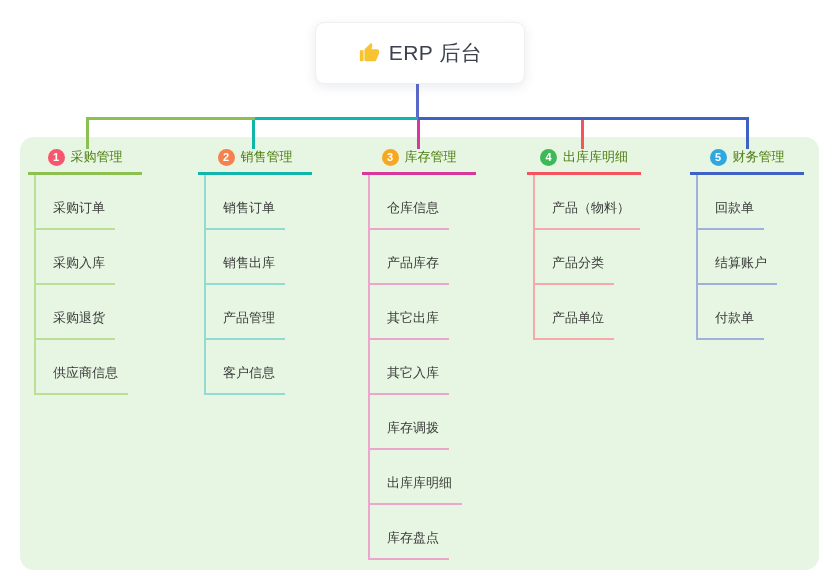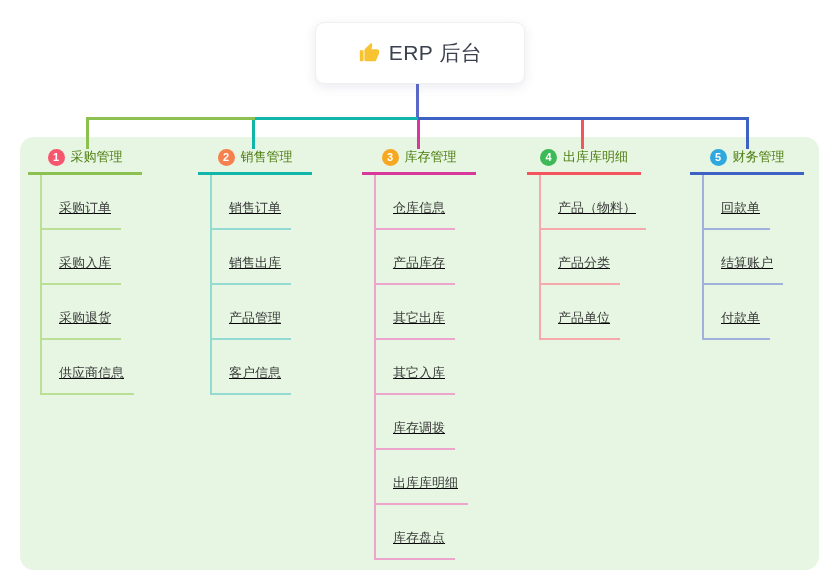--- a/index.html
+++ b/index.html
@@ -22,21 +22,21 @@
   #branches{position:absolute;left:0;top:0;width:100%;height:100%;}
   .branch{position:absolute;top:148px;}
   .branch:nth-child(1){left:28px;} .branch:nth-child(2){left:198px;}
   .branch:nth-child(3){left:362px;} .branch:nth-child(4){left:527px;}
   .branch:nth-child(5){left:690px;}
   .branch-title{box-sizing:border-box;width:114px;display:flex;align-items:center;justify-content:center;
                 gap:6px;padding-bottom:6px;border-bottom:3px solid var(--c);cursor:pointer;}
   .badge{flex:0 0 auto;width:17px;height:17px;border-radius:50%;background:var(--b);color:#fff;
          font-size:11px;font-weight:bold;display:flex;align-items:center;justify-content:center;}
   .branch-label{font-size:13px;font-weight:500;color:#4d7c0f;white-space:nowrap;}
-  .children{margin-left:12px;width:-moz-fit-content;width:fit-content;border-left:2px solid var(--t);text-decoration:underline;}
+  .children{margin-left:6px;width:-moz-fit-content;width:fit-content;border-left:2px solid var(--t);}
   .child{height:55px;display:flex;align-items:flex-end;width:-moz-fit-content;width:fit-content;}
   .child-label{display:block;font-size:13px;color:#3a3a3a;white-space:nowrap;
                padding:0 10px 11px 17px;border-bottom:2px solid var(--t);cursor:pointer;}
   .thumb-icon{display:flex;align-items:center;}
 </style>
 </head>
 <body>
 
 <div class="stage">
   <div class="panel" style="background: rgb(230, 246, 226);"></div>

